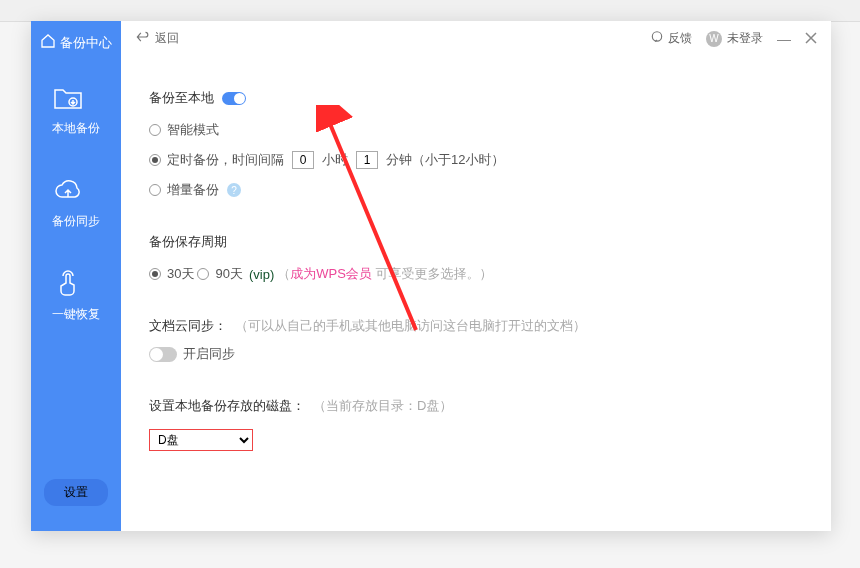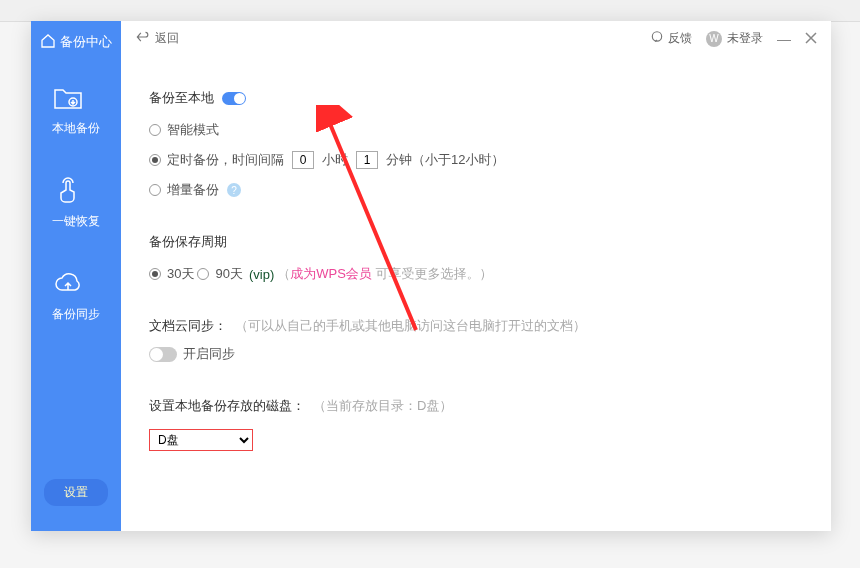--- a/index.html
+++ b/index.html
@@ -1,24 +1,24 @@
 <!DOCTYPE html>
 <html><head>
 <meta charset="utf-8">
 <style>
 * { box-sizing: border-box; margin: 0; padding: 0; }
 body { font-family: "Microsoft YaHei", -apple-system, sans-serif; background: #f5f5f5; width: 860px; height: 568px; overflow: hidden; position: relative; }
 .background-bar { position: absolute; top: 0; left: 0; right: 0; height: 22px; background: #f0f0f0; border-bottom: 1px solid #ddd; }
 .window { position: absolute; top: 21px; left: 31px; width: 800px; height: 510px; background: #fff; box-shadow: 0 4px 20px rgba(0,0,0,0.15); display: flex; }
 .sidebar { width: 90px; background: #4a8cf5; display: flex; flex-direction: column; align-items: center; padding-top: 12px; color: #fff; font-size: 12px; }
-.sidebar-title { display: flex; gap: 4px; margin-bottom: 30px; font-size: 13px; }
+.sidebar-title { display: flex; align-items: center; gap: 4px; margin-bottom: 30px; font-size: 13px; }
 .sidebar-item { display: flex; flex-direction: column; gap: 6px; margin-bottom: 38px; cursor: pointer; }
 .sidebar-item .icon { width: 32px; height: 32px; display: flex; align-items: center; justify-content: center; }
 .sidebar-bottom { margin-top: auto; margin-bottom: 25px; }
-.settings-btn { background: #3d7ae8; border: none; color: #fef9c3; font-size: 12px; padding: 5px 20px; border-radius: 12px; cursor: pointer; }
+.settings-btn { background: #3d7ae8; border: none; color: #000000; font-size: 12px; padding: 5px 20px; border-radius: 12px; cursor: pointer; }
 .main { flex: 1; display: flex; flex-direction: column; }
 .topbar { height: 36px; display: flex; align-items: center; padding: 0 14px; border-bottom: 1px solid transparent; font-size: 12px; color: #666; }
 .back-btn { display: flex; align-items: center; gap: 6px; cursor: pointer; }
 .topbar-right { margin-left: auto; display: flex; align-items: center; gap: 14px; }
 .feedback { display: flex; align-items: center; gap: 4px; cursor: pointer; }
 .user { display: flex; align-items: center; gap: 5px; cursor: pointer; }
 .avatar { width: 16px; height: 16px; border-radius: 50%; background: #bbb; color: #fff; display: flex; align-items: center; justify-content: center; font-size: 10px; }
 .minimize-btn, .close-btn { cursor: pointer; color: #888; font-size: 14px; }
 .content { padding: 32px 28px; font-size: 13px; color: #555; }
 .section { margin-bottom: 34px; }
@@ -62,36 +62,36 @@
             <path d="M2 5 h8 l3 3 h15 v15 h-26 z"></path>
             <circle cx="20" cy="17" r="4"></circle>
             <path d="M20 15 v4 M18 17 l2 2 l2 -2"></path>
           </svg>
       </span>
       <span>本地备份</span>
     </div>
 
     <div class="sidebar-item">
       <span class="icon">
+        <svg width="30" height="24" viewBox="0 0 30 24" fill="none" stroke="#fff" stroke-width="1.5">
+            <path d="M9 18 a6 6 0 0 1 0-12 a8 8 0 0 1 15 3 a5 5 0 0 1 -2 9 h-13"></path>
+            <path d="M15 18 v-7 M12 14 l3-3 l3 3"></path>
+          </svg>
+      </span>
+      <span>备份同步</span>
+    </div>
+
+    <div class="sidebar-item">
+      <span class="icon">
         <svg width="26" height="30" viewBox="0 0 26 30" fill="none" stroke="#fff" stroke-width="1.5">
             <path d="M11 14 v-7 a2 2 0 0 1 4 0 v7 l4 2 v6 a4 4 0 0 1 -4 4 h-5 a4 4 0 0 1 -4 -4 v-5 z"></path>
             <path d="M8 7 a5 5 0 0 1 10 0"></path>
           </svg>
       </span>
       <span>一键恢复</span>
-    </div>
-
-    <div class="sidebar-item">
-      <span class="icon">
-        <svg width="30" height="24" viewBox="0 0 30 24" fill="none" stroke="#fff" stroke-width="1.5">
-            <path d="M9 18 a6 6 0 0 1 0-12 a8 8 0 0 1 15 3 a5 5 0 0 1 -2 9 h-13"></path>
-            <path d="M15 18 v-7 M12 14 l3-3 l3 3"></path>
-          </svg>
-      </span>
-      <span>备份同步</span>
     </div>
 
     <div class="sidebar-bottom">
       <button class="settings-btn">设置</button>
     </div>
   </div>
 
   <div class="main">
     <div class="topbar">
       <div class="back-btn">

